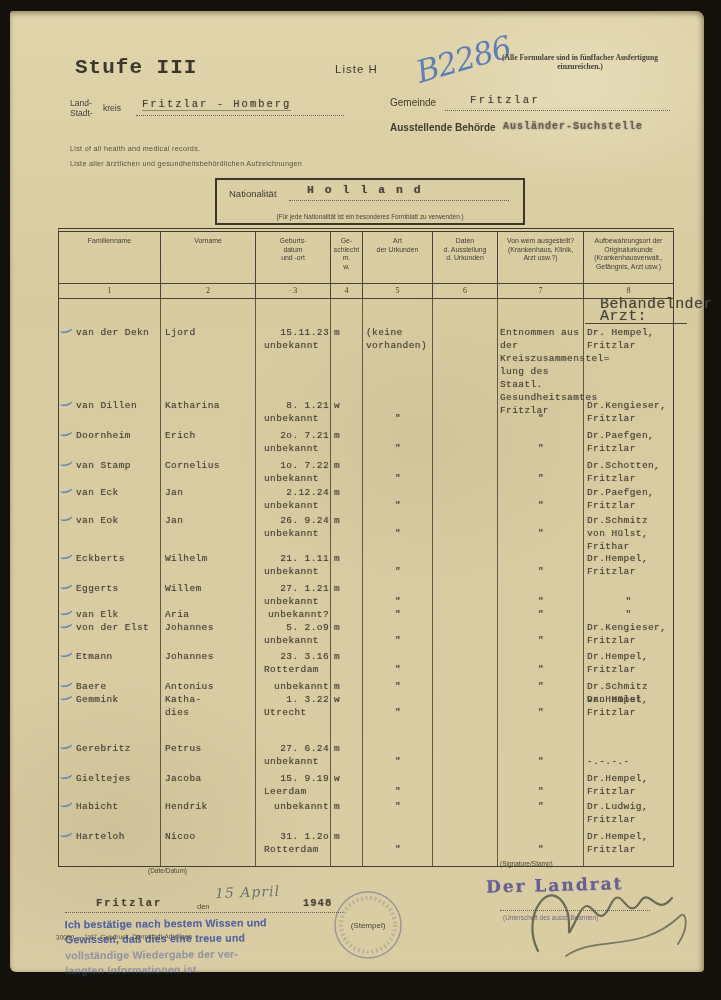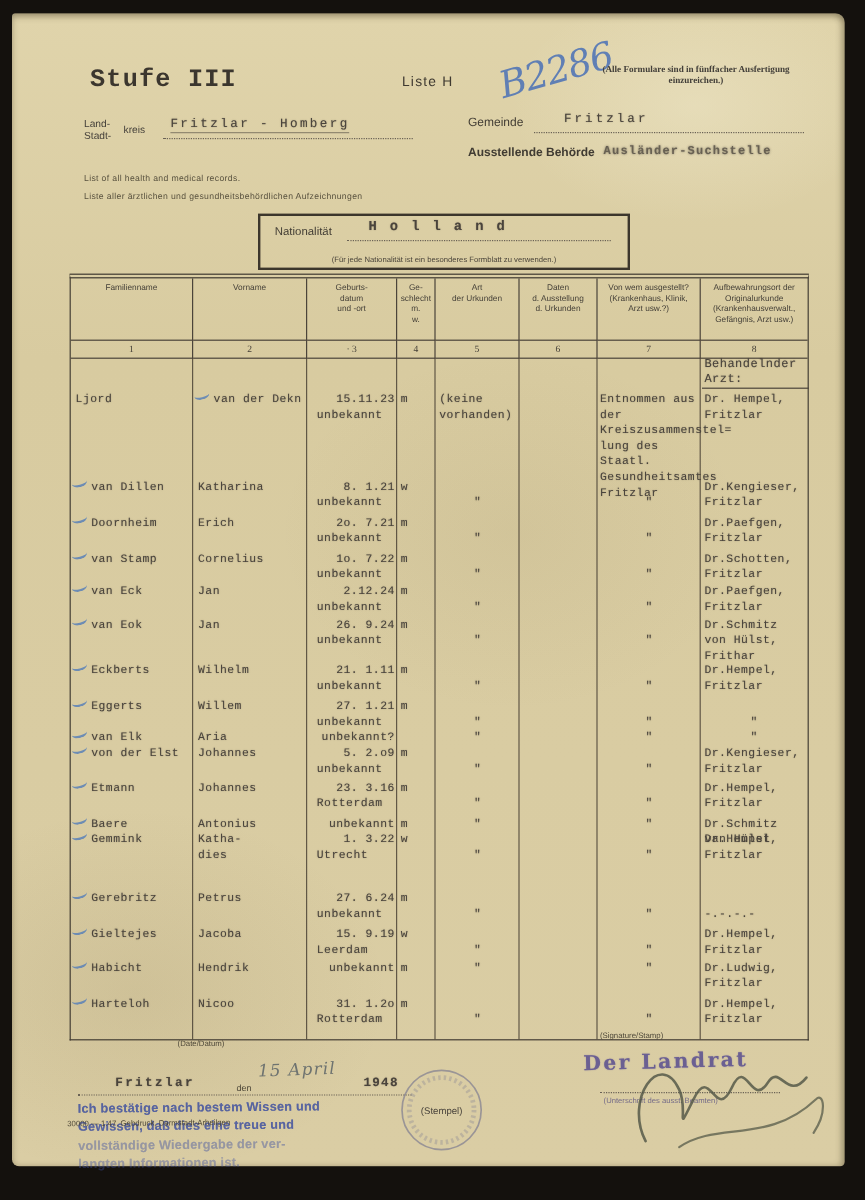--- a/index.html
+++ b/index.html
@@ -83,22 +83,22 @@
   .c-vonwem{padding-left:2px;}
   .c-arzt{padding-left:3px;}
   .ditto{text-align:center;padding-left:0;padding-top:13px;}
   .ditto.high{padding-top:0;}
   .tick::before{
     content:"";display:inline-block;width:13px;height:6px;margin-right:3px;
     border-bottom:2px solid #5b82b8;border-radius:0 0 100% 100%;
     transform:rotate(-14deg) translateY(-2px);opacity:.85;
   }
   .arztblock{position:absolute;left:526px;top:0;width:87px;border-bottom:1px solid #4b443a;
-    font-family:"Liberation Mono","DejaVu Sans Mono",monospace;font-size:10px;line-height:12px;
-    color:#4a443c;white-space:pre-line;text-shadow:0 0 1px rgba(74,68,60,.5);letter-spacing:.4px;padding-left:2px;}
+    font-family:"Liberation Mono","DejaVu Sans Mono",monospace;font-size:15px;line-height:12px;
+    color:#4a443c;white-space:pre-line;text-shadow:0 0 1px rgba(74,68,60,.5);letter-spacing:.4px;padding-left:15px;}
   
   .datelabel{left:138px;top:856px;font-size:6.5px;color:#4e4839;}
   .siglabel{left:490px;top:849px;font-size:6.5px;color:#4e4839;}
   .dateline{left:55px;top:901px;width:278px;border-bottom:1px dotted #6a6255;}
   .place-typed{left:86px;top:886px;font-size:10.5px;font-weight:bold;letter-spacing:2px;}
   .den{left:187px;top:891px;font-size:7.5px;color:#4e4839;}
   .handdate{left:205px;top:873px;font-family:"DejaVu Serif",serif;font-style:italic;
     font-size:14px;color:#6e7370;transform:rotate(-2deg);letter-spacing:1px;}
   .year-typed{left:293px;top:886px;font-size:10.5px;font-weight:bold;letter-spacing:1px;}
   .attest{left:55px;top:905px;width:260px;transform:rotate(-.6deg);}
@@ -191,22 +191,22 @@
           <div class="colline"></div>
           <div class="colline"></div>
           <div class="colline"></div>
           <div class="colline"></div>
           <div class="colline"></div>
           <div class="colline"></div>
         </div>
       <div class="arztblock">Behandelnder
 Arzt:</div>
     <div class="trow grid8" style="top: 27px;">
+          <div class="cell c-family tick">van der Dekn</div>
           <div class="cell c-given">Ljord</div>
-          <div class="cell c-family tick">van der Dekn</div>
           <div class="cell c-birth"><div class="bdate">15.11.23</div><div class="bplace">unbekannt</div></div>
           <div class="cell c-sex">m</div>
           <div class="cell c-art">(keine
 vorhanden)</div>
           <div class="cell c-daten"></div>
           <div class="cell c-vonwem">Entnommen aus der
 Kreiszusammenstel=
 lung des Staatl.
 Gesundheitsamtes
 Fritzlar</div>

